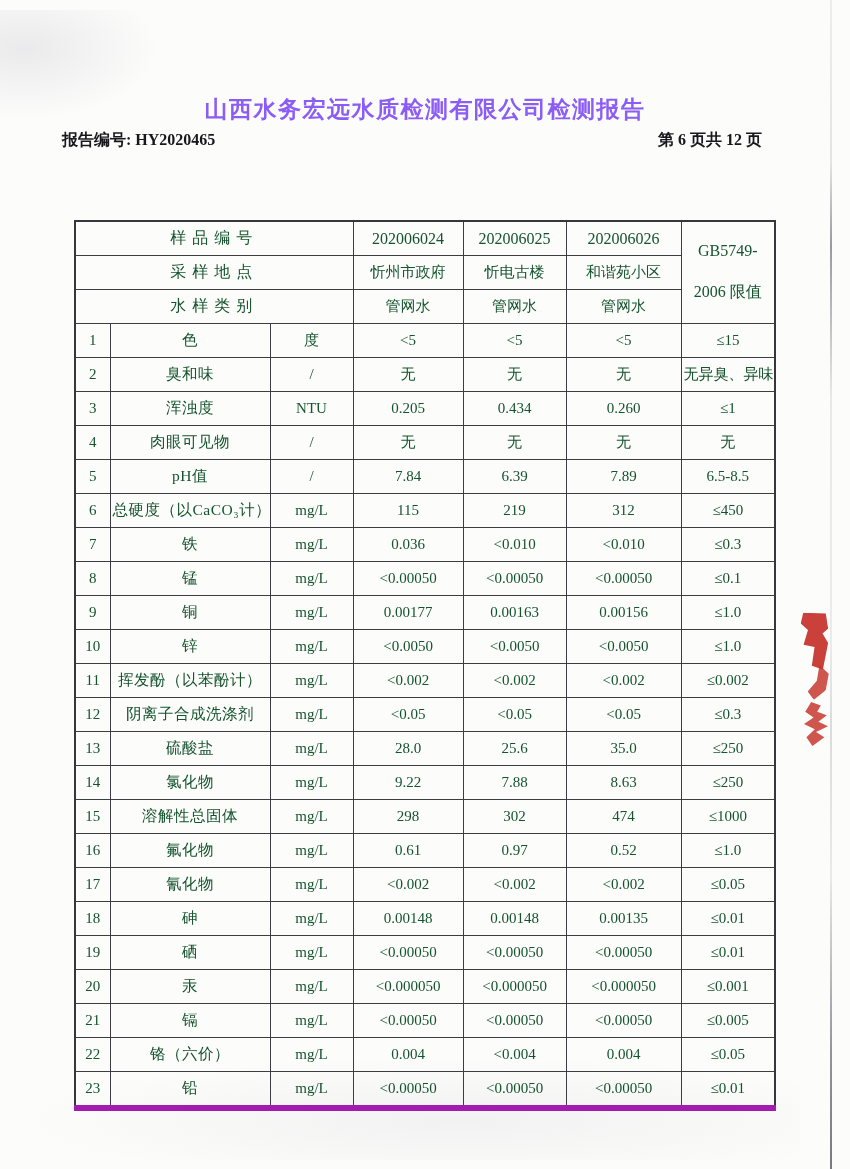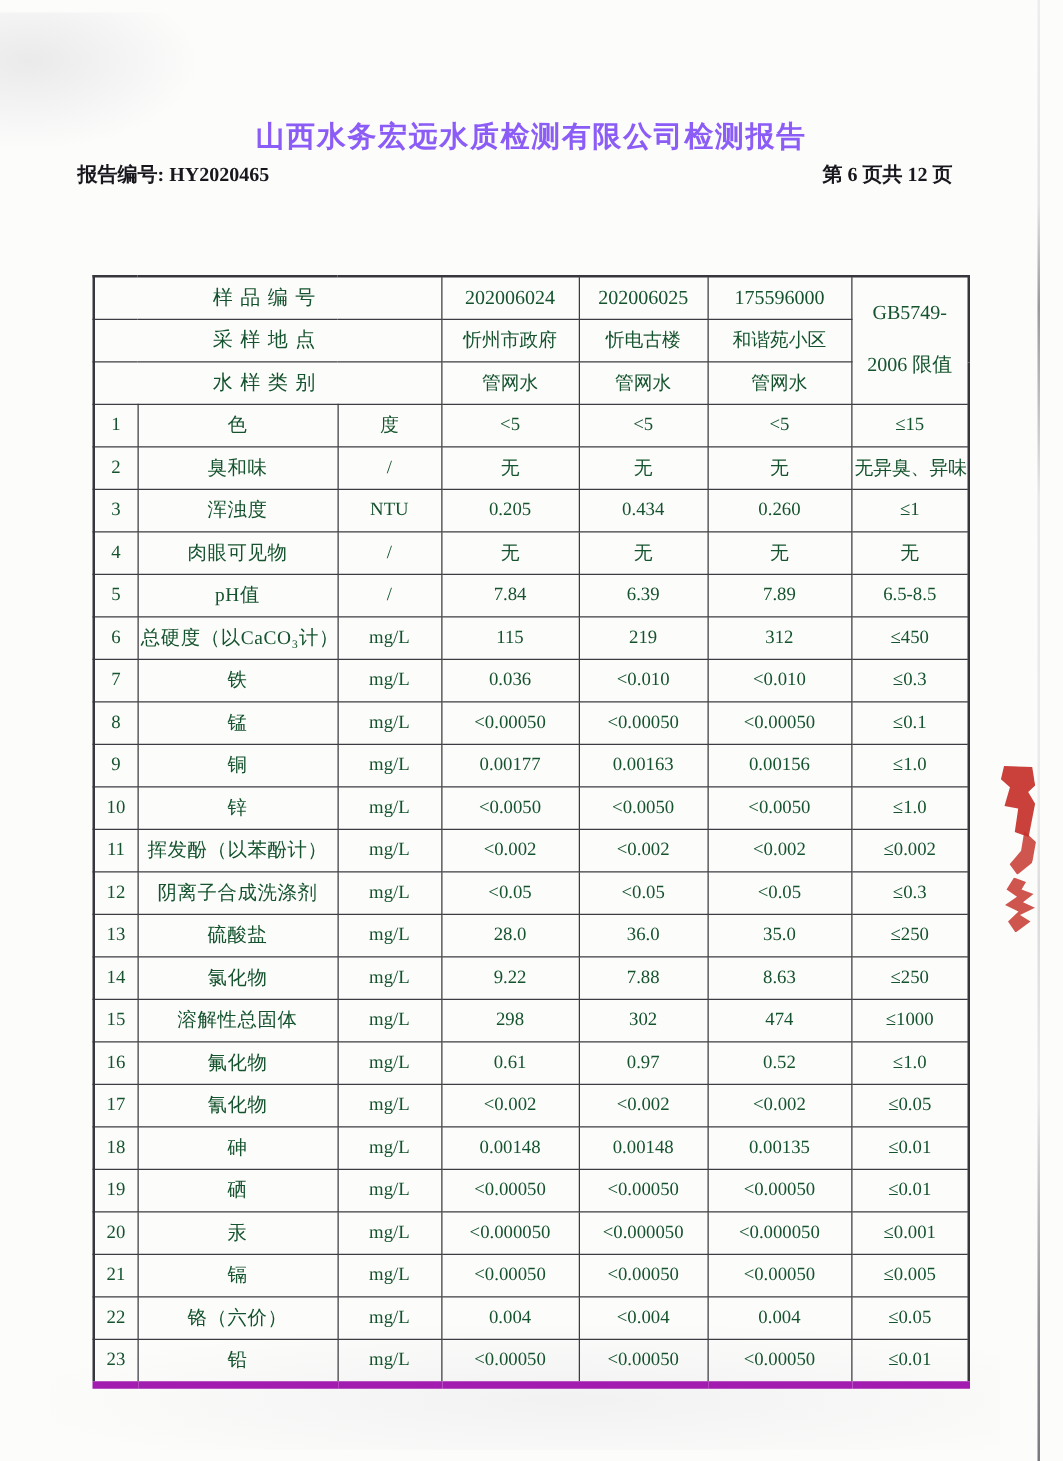--- a/index.html
+++ b/index.html
@@ -110,21 +110,21 @@
     <col style="width:110px">
       <col style="width:103px">
       <col style="width:115px">
       <col style="width:94px">
   </colgroup>
   <tbody>
     <tr>
       <td colspan="3" class="merge-label">样品编号</td>
       <td class="sample-id">202006024</td>
       <td class="sample-id">202006025</td>
-      <td class="sample-id">175596000</td>
+      <td class="sample-id">202006026</td>
       <td rowspan="3" class="limit-head">
         <div class="l1">GB5749-</div>
         <div class="l2">2006 限值</div>
       </td>
     </tr>
     <tr>
       <td colspan="3" class="merge-label">采样地点</td>
       <td>忻州市政府</td>
       <td>忻电古楼</td>
       <td>和谐苑小区</td>
@@ -243,21 +243,21 @@
         <td class="val-cell">&lt;0.05</td>
         <td class="val-cell">&lt;0.05</td>
         <td class="val-cell">&lt;0.05</td>
         <td class="limit-cell">≤0.3</td>
       </tr>
       <tr>
         <td>13</td>
         <td class="name-cell">硫酸盐</td>
         <td>mg/L</td>
         <td class="val-cell">28.0</td>
-        <td class="val-cell">36.0</td>
+        <td class="val-cell">25.6</td>
         <td class="val-cell">35.0</td>
         <td class="limit-cell">≤250</td>
       </tr>
       <tr>
         <td>14</td>
         <td class="name-cell">氯化物</td>
         <td>mg/L</td>
         <td class="val-cell">9.22</td>
         <td class="val-cell">7.88</td>
         <td class="val-cell">8.63</td>

